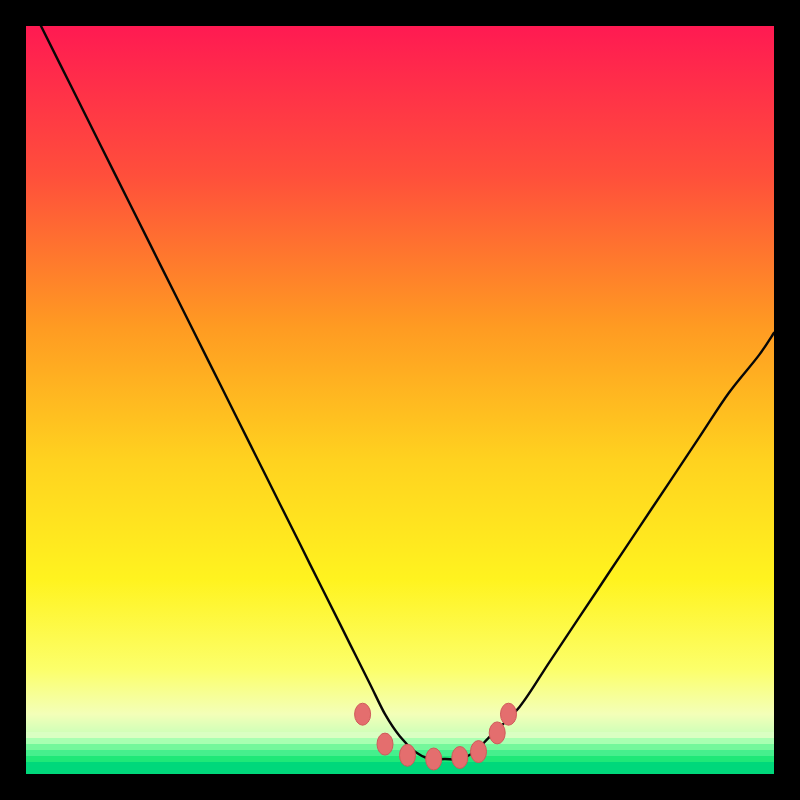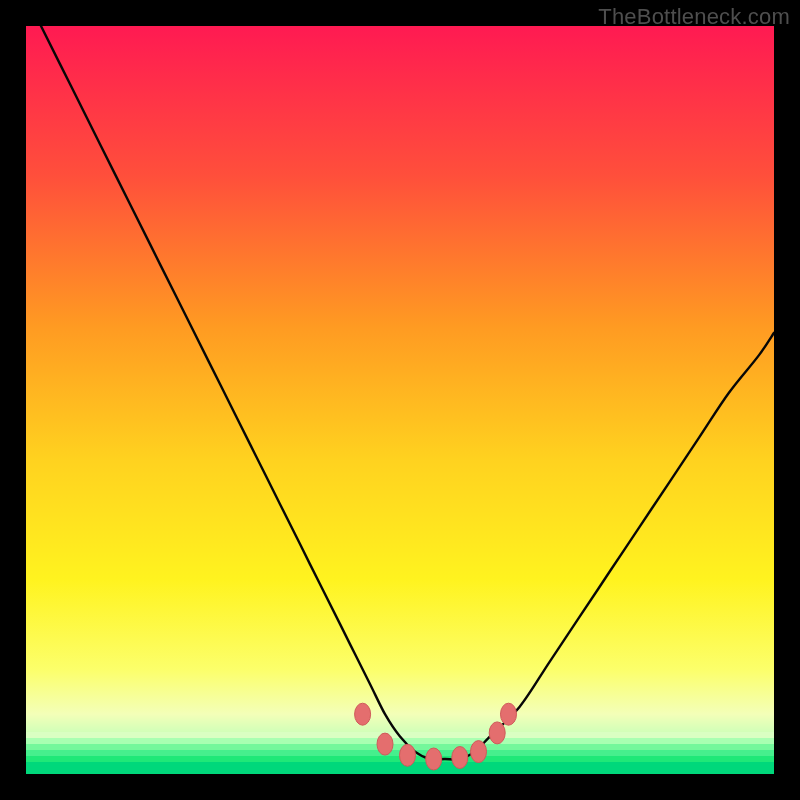--- a/index.html
+++ b/index.html
@@ -84,15 +84,14 @@
           <ellipse cx="407.7" cy="733.0" rx="8" ry="11" fill="#e46e6e" stroke="#cf5a5a" stroke-width="1"></ellipse>
           <ellipse cx="433.8" cy="731.5" rx="8" ry="11" fill="#e46e6e" stroke="#cf5a5a" stroke-width="1"></ellipse>
           <ellipse cx="452.5" cy="725.6" rx="8" ry="11" fill="#e46e6e" stroke="#cf5a5a" stroke-width="1"></ellipse>
           <ellipse cx="471.2" cy="706.9" rx="8" ry="11" fill="#e46e6e" stroke="#cf5a5a" stroke-width="1"></ellipse>
           <ellipse cx="482.5" cy="688.2" rx="8" ry="11" fill="#e46e6e" stroke="#cf5a5a" stroke-width="1"></ellipse>
         </g>
     </svg>
 
   </div>
 
-  <div class="watermark">TheBottleneck.com</div>
 
 </div>
 
 </body></html>

